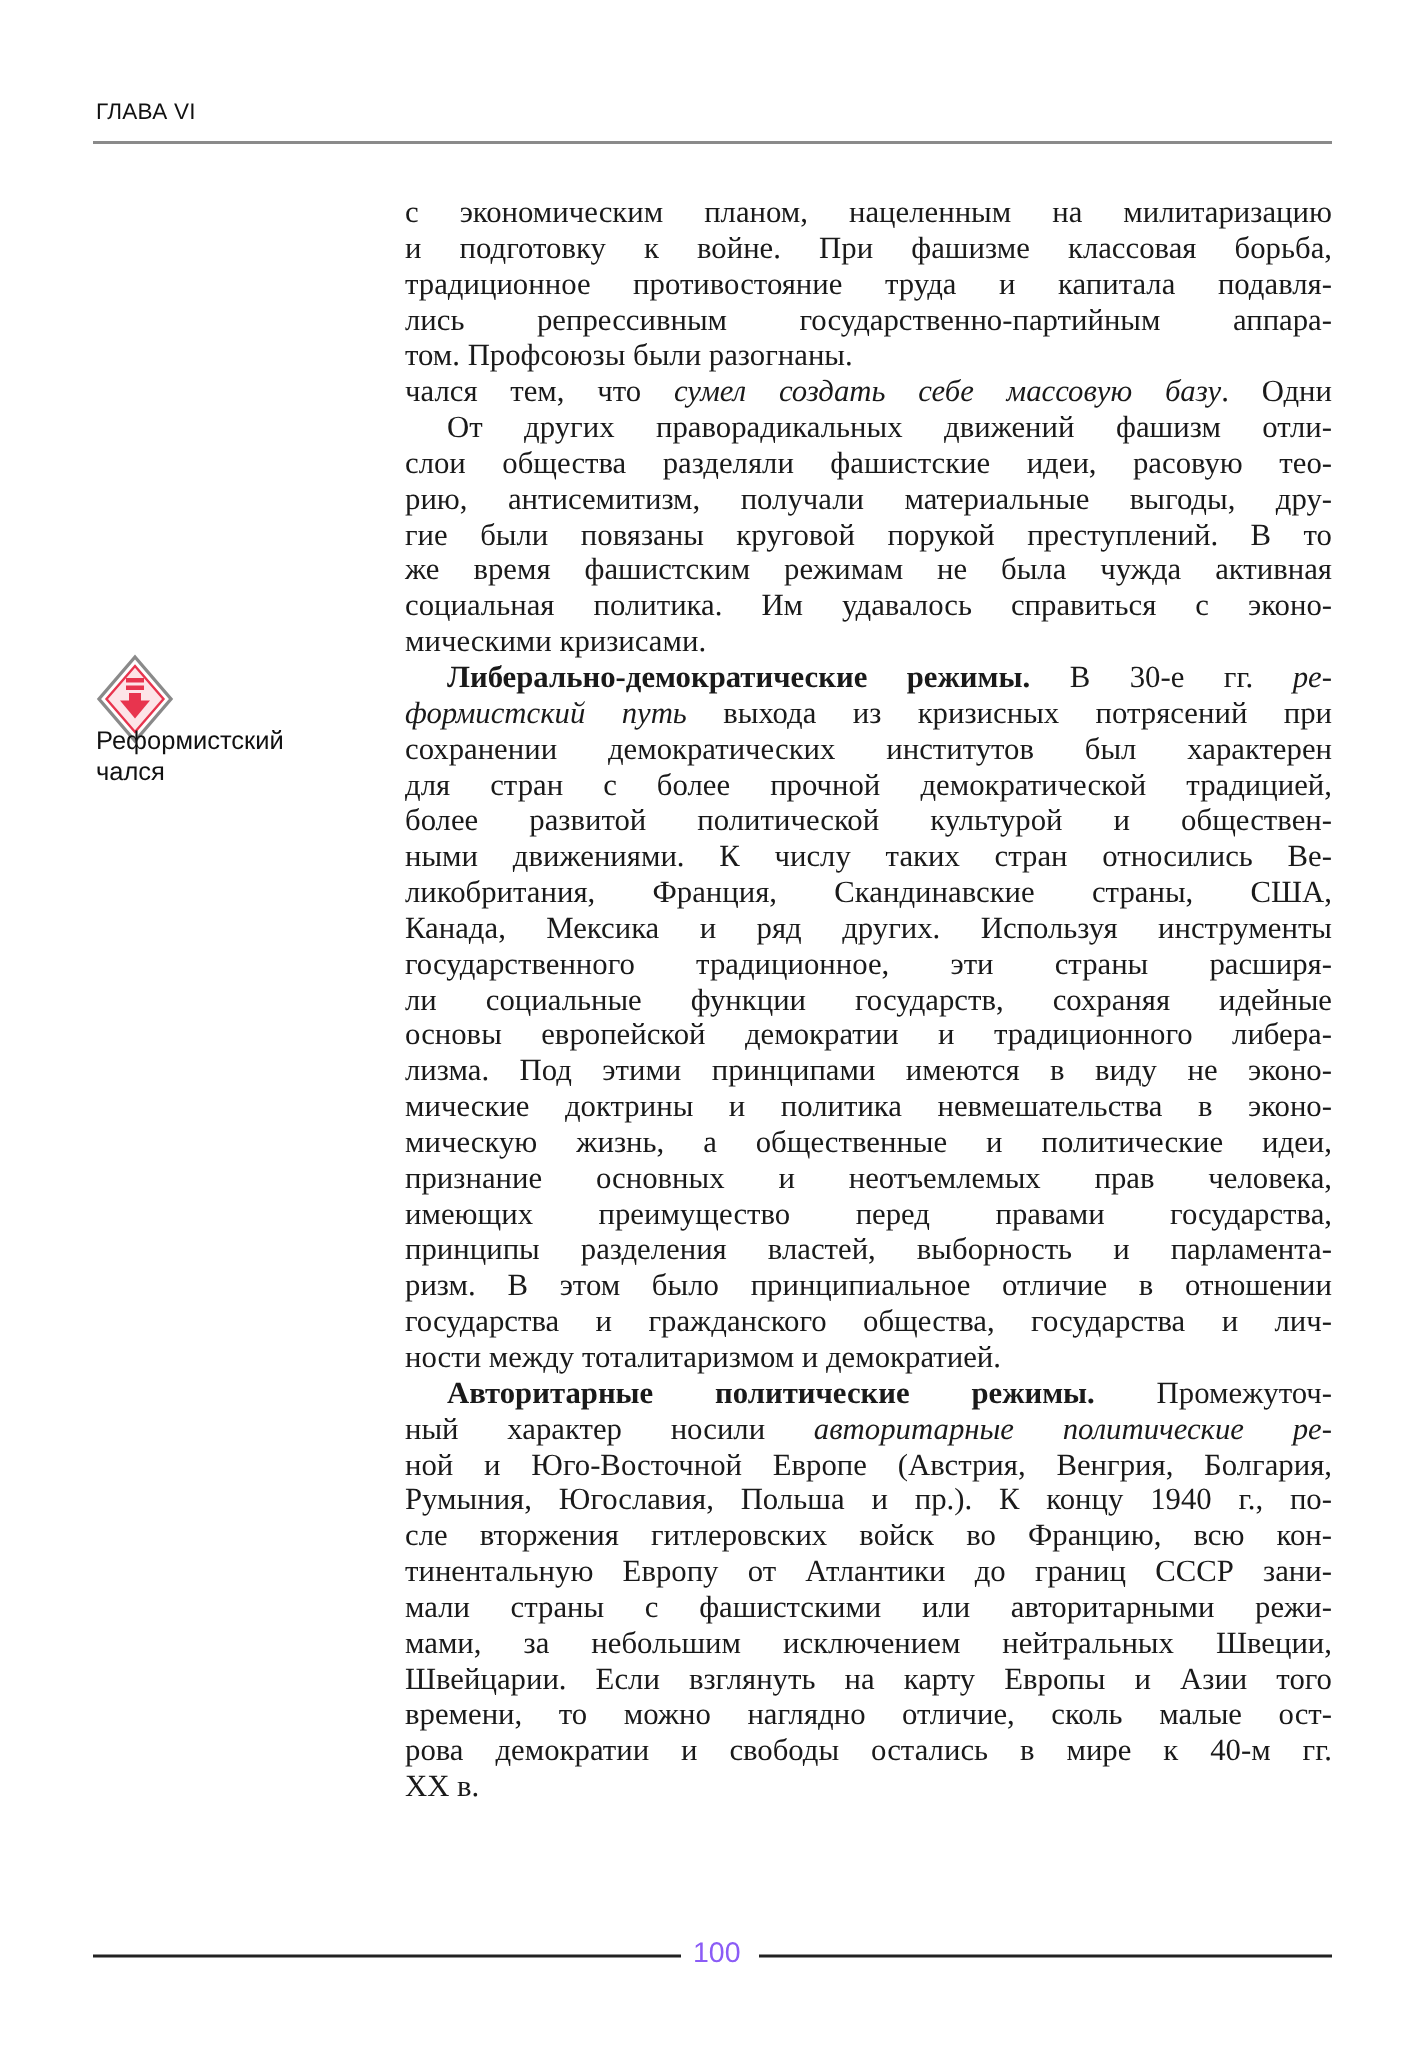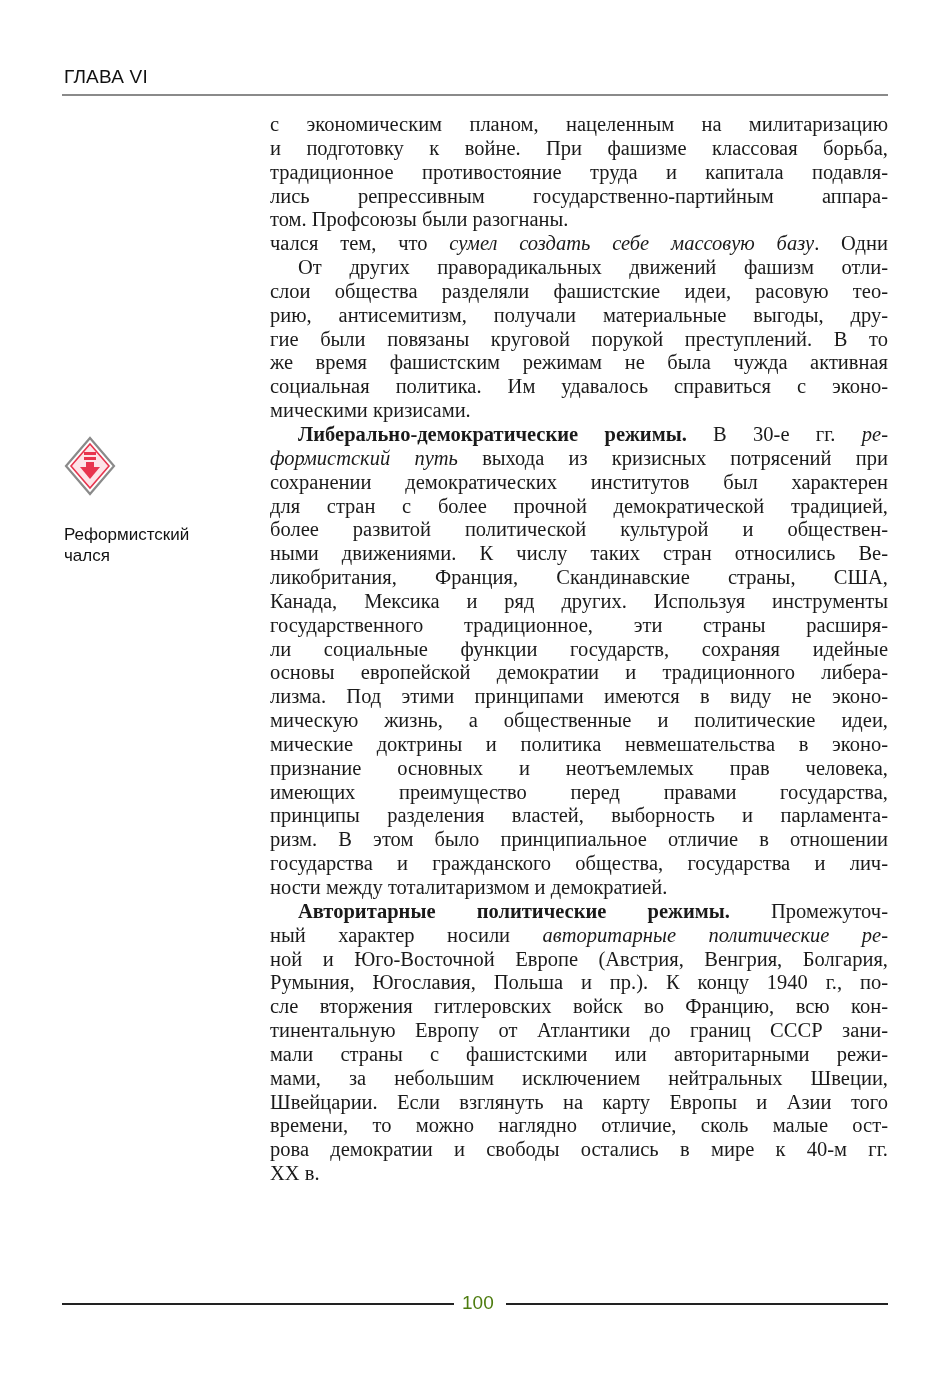--- a/index.html
+++ b/index.html
@@ -1,54 +1,54 @@
 <!DOCTYPE html>
 <html><head>
   <meta charset="utf-8">
   <style>
     html, body { margin: 0; padding: 0; background: #ffffff; }
     body { width: 950px; height: 1375px; position: relative; overflow: hidden; }
     .header-title {
       position: absolute; left: 64px; top: 66px;
-      font-family: "Liberation Sans", sans-serif; font-size: 19px; color: #111;
+      font-family: "Liberation Sans", sans-serif; font-size: 15px; color: #111;
       letter-spacing: 0.2px;
       text-align: right;
     }
     .header-rule {
       position: absolute; left: 62px; top: 94px; width: 826px; height: 0;
       border-top: 2px solid #8a8a8a;
     }
     .margin-icon {
       position: absolute; left: 64px; top: 436px; width: 52px; height: 60px;
     }
     .margin-label {
-      position: absolute; left: 64px; top: 524px;
+      position: absolute; left: 64px; top: 483px;
       font-family: "Liberation Sans", sans-serif; font-size: 17px; line-height: 21px; color: #111;
     }
     .body-text {
-      position: absolute; left: 270px; top: 113px; width: 618px;
+      position: absolute; left: 270px; top: 131px; width: 618px;
       font-family: "Liberation Serif", serif; font-size: 20.5px; color: #1a1a1a;
     }
     .line {
       height: 23.85px; line-height: 23.85px; white-space: nowrap;
       text-align: justify; text-align-last: justify; overflow: visible;
     }
     .line.last { text-align-last: left; }
     .line.indent { padding-left: 28px; }
     .b { font-weight: bold; }
     .i { font-style: italic; }
     .footer-rule-left {
       position: absolute; left: 62px; top: 1303px; width: 392px; border-top: 2px solid #222;
     }
     .footer-rule-right {
       position: absolute; left: 506px; top: 1303px; width: 382px; border-top: 2px solid #222;
     }
     .page-number {
       position: absolute; left: 462px; top: 1292px;
-      font-family: "Liberation Sans", sans-serif; font-size: 19px; color: #4d7c0f;
+      font-family: "Liberation Sans", sans-serif; font-size: 19px; color: #8b5cf6;
     }
   </style>
 </head>
 <body>
 
 <div class="header-title">ГЛАВА VI</div>
 <div class="header-rule"></div>
 
 <svg class="margin-icon" viewBox="0 0 52 60">
   <polygon points="26,2 50,30 26,58 2,30" fill="#ffffff" stroke="#8a8a8a" stroke-width="2.2"></polygon>
@@ -90,22 +90,22 @@
     <div class="line">сохранении демократических институтов был характерен</div>
     <div class="line">для стран с более прочной демократической традицией,</div>
     <div class="line">более развитой политической культурой и обществен-</div>
     <div class="line">ными движениями. К числу таких стран относились Ве-</div>
     <div class="line">ликобритания, Франция, Скандинавские страны, США,</div>
     <div class="line">Канада, Мексика и ряд других. Используя инструменты</div>
     <div class="line">государственного традиционное, эти страны расширя-</div>
     <div class="line">ли социальные функции государств, сохраняя идейные</div>
     <div class="line">основы европейской демократии и традиционного либера-</div>
     <div class="line">лизма. Под этими принципами имеются в виду не эконо-</div>
+    <div class="line">мические доктрины и политика невмешательства в эконо-</div>
     <div class="line">мическую жизнь, а общественные и политические идеи,</div>
-    <div class="line">мические доктрины и политика невмешательства в эконо-</div>
     <div class="line">признание основных и неотъемлемых прав человека,</div>
     <div class="line">имеющих преимущество перед правами государства,</div>
     <div class="line">принципы разделения властей, выборность и парламента-</div>
     <div class="line">ризм. В этом было принципиальное отличие в отношении</div>
     <div class="line">государства и гражданского общества, государства и лич-</div>
     <div class="line last">ности между тоталитаризмом и демократией.</div>
   </div>
 
   <div>
     <div class="line indent"><span class="b">Авторитарные политические режимы.</span><span> Промежуточ-</span></div>

